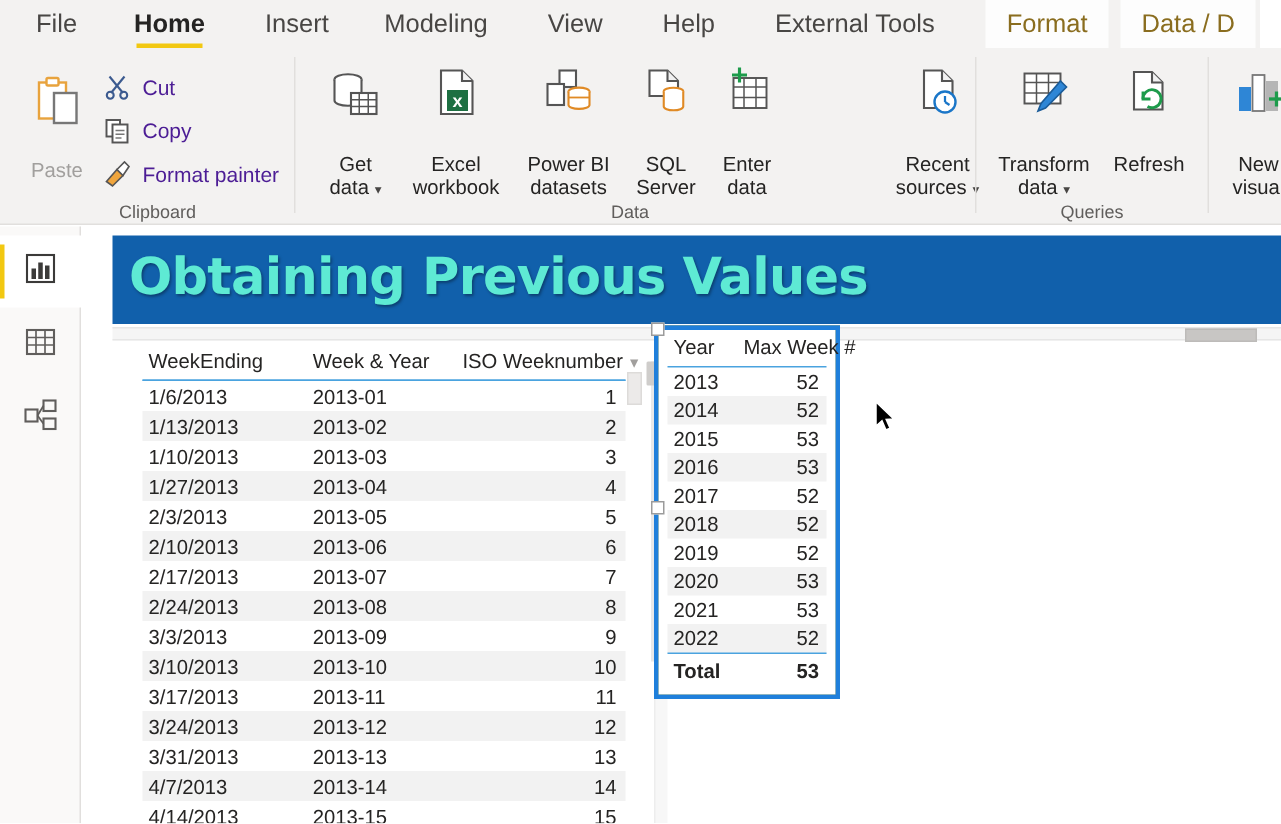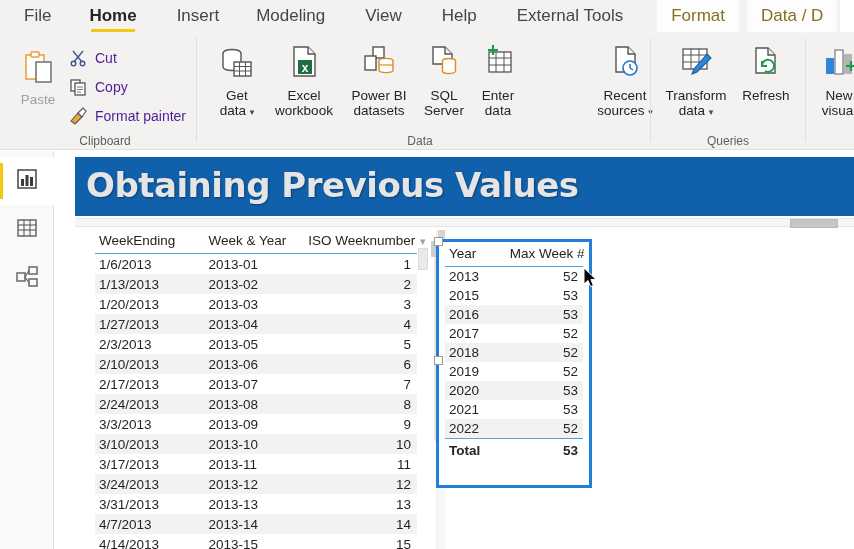--- a/index.html
+++ b/index.html
@@ -50,21 +50,21 @@
     text-align:center; font-size:12px; color:#605e5c;
   }
   .rsep { position:absolute; top:6px; width:1px; height:104px; background:#e1dfdd; }
 
   .bigbtn {
     position:absolute; display:flex; flex-direction:column; align-items:center;
     font-size:13.5px; color:#252423; line-height:15px; text-align:center;
     cursor:default;
   }
   .bigbtn .ic { width:42px; height:42px; display:flex; align-items:center; justify-content:center; }
-  .bigbtn .lb { margin-top:4px; }
+  .bigbtn .lb { margin-top:18px; }
   .bigbtn .lb2 { }
 
   .smallbtn {
     position:absolute; display:flex; align-items:center; gap:7px;
     font-size:14px; color:#4c1d95; cursor:default; white-space:nowrap;
   }
   .smallbtn .ic { width:20px; height:20px; display:flex; align-items:center; justify-content:center; }
 
   .chev { font-size:9px; color:#484644; }
 
@@ -87,21 +87,21 @@
     position:absolute; left:54px; top:151px; width:800px; height:398px;
     background:#ffffff; overflow:hidden;
   }
   .banner {
     position:absolute; left:21px; top:6px; width:779px; height:59px;
     background:#1160ab;
   }
   .banner .btxt {
     position:absolute; left:11px; top:8px;
     font-family:"DejaVu Sans", sans-serif;
-    font-weight:bold; font-size:34px; color:#e5e5e5;
+    font-weight:bold; font-size:34px; color:#5eead4;
     letter-spacing:-0.5px;
     text-shadow:1px 1px 2px rgba(0,0,0,0.35);
     white-space:nowrap;
   }
 
   
   .hscroll {
     position:absolute; left:21px; top:67px; width:779px; height:9px;
     background:#f5f5f5; border-top:1px solid #e6e6e6; border-bottom:1px solid #e6e6e6;
   }
@@ -134,21 +134,21 @@
     position:absolute; left:382px; top:79px; width:9px; height:319px;
     background:#f7f7f7; border-left:1px solid #ededed;
   }
   .vscroll-left .thumb {
     position:absolute; left:1px; top:0px; width:7px; height:150px;
     background:#d6d4d2;
   }
 
   
   .vis-right {
-    position:absolute; left:382px; top:88px; width:156px; height:249px;
+    position:absolute; left:382px; top:66px; width:124px; height:249px;
     border:3px solid #1f7fdb; background:#14532d;
   }
   .vis-right .inner { position:absolute; inset:0; background:#fff; padding:0 6px; }
   .vis-right th { border-bottom:1.5px solid #4aa3df; padding:4px 5px 5px 4px; }
   .vis-right td { padding:2px 5px 2px 4px; }
   .vis-right tr.totalrow td {
     font-weight:bold; border-top:1.5px solid #4aa3df; padding-top:4px; background:#fff;
   }
   
   .handle {
@@ -453,21 +453,21 @@
               <td>1/6/2013</td>
               <td>2013-01</td>
               <td class="num">1</td>
             </tr>
           <tr class="alt">
               <td>1/13/2013</td>
               <td>2013-02</td>
               <td class="num">2</td>
             </tr>
           <tr>
-              <td>1/20/2013</td>
+              <td>1/10/2013</td>
               <td>2013-03</td>
               <td class="num">3</td>
             </tr>
           <tr class="alt">
               <td>1/27/2013</td>
               <td>2013-04</td>
               <td class="num">4</td>
             </tr>
           <tr>
               <td>2/3/2013</td>
@@ -547,20 +547,24 @@
             <tr>
               <th style="width:44%;">Year</th>
               <th style="width:56%;">Max Week #</th>
             </tr>
           </thead>
           <tbody>
             <tr>
                 <td>2013</td>
                 <td class="num">52</td>
               </tr>
+            <tr class="alt">
+                <td>2014</td>
+                <td class="num">52</td>
+              </tr>
             <tr>
                 <td>2015</td>
                 <td class="num">53</td>
               </tr>
             <tr class="alt">
                 <td>2016</td>
                 <td class="num">53</td>
               </tr>
             <tr>
                 <td>2017</td>

